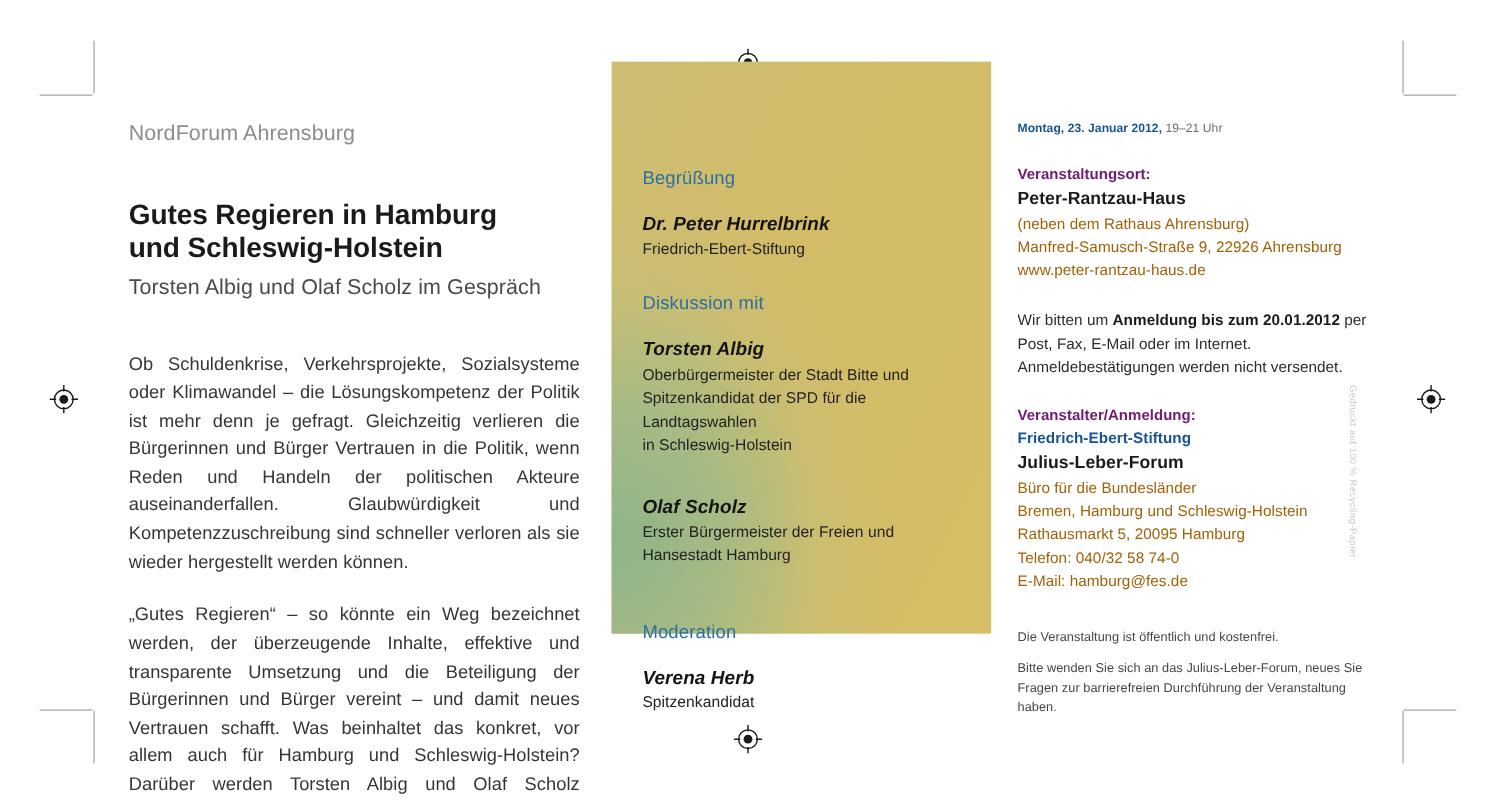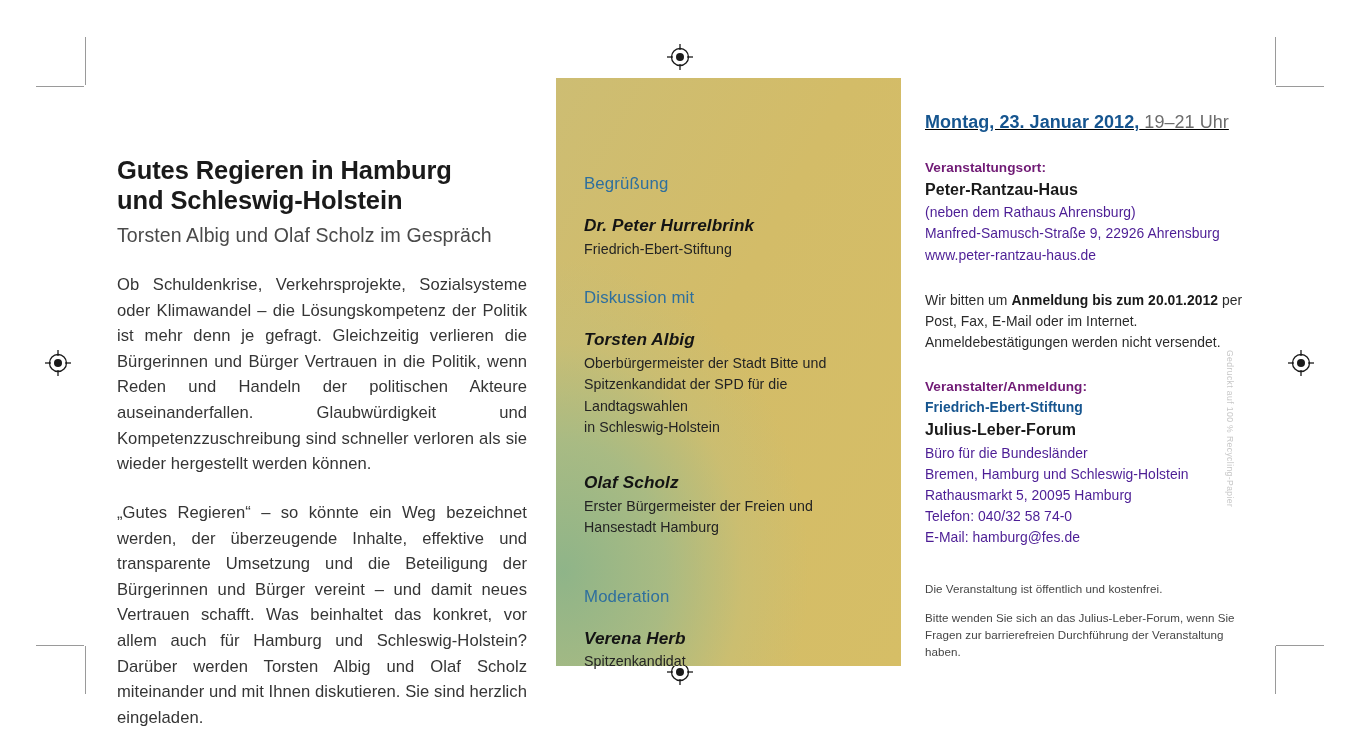--- a/index.html
+++ b/index.html
@@ -63,30 +63,30 @@
     margin-top: 6px;
     letter-spacing: .1px;
   }
   .body-para {
     font-size: 16.6px;
     color: #353535;
     line-height: 1.545;
     text-align: justify;
     letter-spacing: .05px;
   }
-  .body-para.first { margin-top: 24px; }
+  .body-para.first { margin-top: 44px; }
   .body-para.second { margin-top: 23px; }
 
   
   .panel {
     position: absolute;
     left: 556px;
-    top: 78px;
+    top: 56px;
     width: 345px;
-    height: 588px;
+    height: 520px;
     background:
       radial-gradient(ellipse 300px 380px at 2% 84%,
         rgba(140,180,138,0.96) 0%,
         rgba(154,186,140,0.74) 34%,
         rgba(186,192,130,0.34) 60%,
         rgba(212,188,102,0.0) 82%),
       linear-gradient(118deg, #cdbd73 0%, #d3bc68 45%, #d6be66 100%);
   }
   .panel-inner {
     position: absolute;
@@ -121,24 +121,23 @@
   .gap-xl { height: 47px; }
 
   
   .col-right {
     position: absolute;
     left: 925px;
     top: 110px;
     width: 320px;
   }
   .date-line {
-    font-size: 18px;
+    font-size: 11px;
     line-height: 1.35;
     letter-spacing: .05px;
-    text-decoration: underline;
   }
   .date-strong { font-weight: bold; color: #16558f; }
   .date-time   { color: #6d6d6d; }
 
   .r-block { margin-top: 24px; }
   .r-label {
     font-size: 13.6px;
     font-weight: bold;
     color: #701a75;
     line-height: 1.45;
@@ -153,21 +152,21 @@
   }
   .r-strong-blue {
     font-size: 13.9px;
     font-weight: bold;
     color: #16558f;
     line-height: 1.52;
     letter-spacing: .05px;
   }
   .r-text {
     font-size: 13.9px;
-    color: #4c1d95;
+    color: #a16207;
     line-height: 1.52;
     letter-spacing: .05px;
   }
   .r-para {
     font-size: 13.9px;
     color: #2b2b2b;
     line-height: 1.53;
     letter-spacing: .05px;
   }
   .r-para b { font-weight: bold; color: #1a1a1a; text-align: right; }
@@ -241,20 +240,21 @@
   <svg class="reg-mark" style="left:1288px; top:350px;" viewBox="0 0 26 26">
     <circle cx="13" cy="13" r="8.5" fill="none" stroke="#1a1a1a" stroke-width="1.3"></circle>
     <circle cx="13" cy="13" r="4" fill="#1a1a1a"></circle>
     <line x1="13" y1="0" x2="13" y2="6" stroke="#1a1a1a" stroke-width="1.3"></line>
     <line x1="13" y1="20" x2="13" y2="26" stroke="#1a1a1a" stroke-width="1.3"></line>
     <line x1="0" y1="13" x2="6" y2="13" stroke="#1a1a1a" stroke-width="1.3"></line>
     <line x1="20" y1="13" x2="26" y2="13" stroke="#1a1a1a" stroke-width="1.3"></line>
   </svg>
 
   <div class="col-left">
+    <div class="kicker">NordForum Ahrensburg</div>
     <div class="headline">
       <div>Gutes Regieren in Hamburg</div>
       <div>und Schleswig-Holstein</div>
     </div>
     <div class="subhead">Torsten Albig und Olaf Scholz im Gespräch</div>
 
     <p class="body-para first">Ob Schuldenkrise, Verkehrsprojekte, Sozialsysteme oder Klimawandel – die Lösungskompetenz der Politik ist mehr denn je gefragt. Gleichzeitig verlieren die Bürgerinnen und Bürger Vertrauen in die Politik, wenn Reden und Handeln der politischen Akteure auseinanderfallen. Glaubwürdigkeit und Kompetenzzuschreibung sind schneller verloren als sie wieder hergestellt werden können.</p>
     <p class="body-para second">„Gutes Regieren“ – so könnte ein Weg bezeichnet werden, der überzeugende Inhalte, effektive und transparente Umsetzung und die Beteiligung der Bürgerinnen und Bürger vereint – und damit neues Vertrauen schafft. Was beinhaltet das konkret, vor allem auch für Hamburg und Schleswig-Holstein? Darüber werden Torsten Albig und Olaf Scholz miteinander und mit Ihnen diskutieren. Sie sind herzlich eingeladen.</p>
   </div>
 
@@ -316,20 +316,20 @@
       <div class="r-strong">Julius-Leber-Forum</div>
       <div class="r-text">Büro für die Bundesländer</div>
       <div class="r-text">Bremen, Hamburg und Schleswig-Holstein</div>
       <div class="r-text">Rathausmarkt 5, 20095 Hamburg</div>
       <div class="r-text">Telefon: 040/32 58 74-0</div>
       <div class="r-text">E-Mail: hamburg@fes.de</div>
     </div>
 
     <div class="fine-block">
       <p class="fine">Die Veranstaltung ist öffentlich und kostenfrei.</p>
-      <p class="fine">Bitte wenden Sie sich an das Julius-Leber-Forum, wenn Sie Fragen zur barrierefreien Durchführung der Veranstaltung haben.</p>
+      <p class="fine">Bitte wenden Sie sich an das Julius-Leber-Forum, neues Sie Fragen zur barrierefreien Durchführung der Veranstaltung haben.</p>
     </div>
 
   </div>
 
   <div class="recycle-note">Gedruckt auf 100 % Recycling-Papier</div>
 
 </div>
 
 </body></html>

